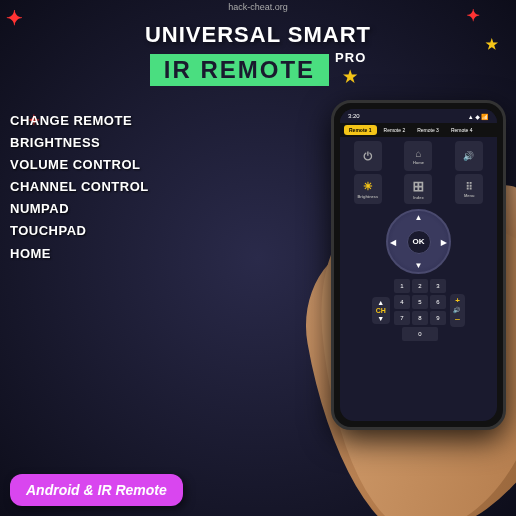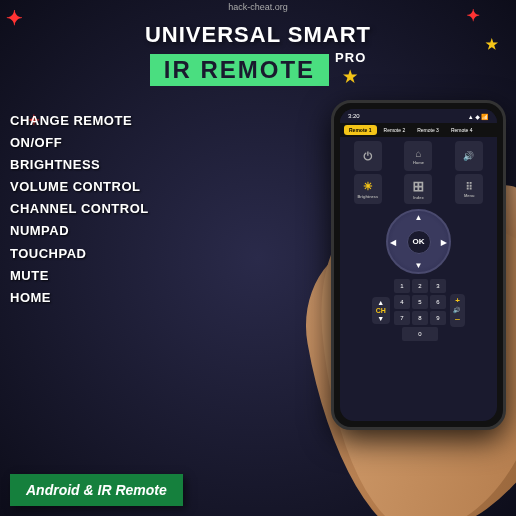--- a/index.html
+++ b/index.html
@@ -310,26 +310,26 @@
       border-radius: 4px;
       padding: 2px 4px;
       align-items: center;
     }
 
     
     .bottom-badge {
       position: absolute;
       bottom: 10px;
       left: 10px;
-      background: #15803d;
+      background: #d946ef;
       color: white;
       font-size: 14px;
       font-weight: 900;
       padding: 8px 16px;
-      border-radius: 0;
+      border-radius: 12px;
       font-style: italic;
       box-shadow: 3px 3px 8px rgba(0,0,0,0.5);
       font-family: Arial, sans-serif;
     }
 
     
     .sparkle {
       position: absolute;
       color: #f5c518;
       font-size: 20px;
@@ -353,27 +353,25 @@
     <div class="title-ir-badge">IR REMOTE</div>
     <div class="title-pro">
       <span class="pro-text">PRO</span>
       <span class="star-gold">★</span>
     </div>
   </div>
 </div>
 
 <div class="features">
   <div class="feature-item">CHANGE REMOTE</div>
-  <div class="feature-item">ON/OFF</div>
   <div class="feature-item">BRIGHTNESS</div>
   <div class="feature-item">VOLUME CONTROL</div>
   <div class="feature-item">CHANNEL CONTROL</div>
   <div class="feature-item">NUMPAD</div>
   <div class="feature-item">TOUCHPAD</div>
-  <div class="feature-item">MUTE</div>
   <div class="feature-item">HOME</div>
 </div>
 
 <div class="phone-container">
 
   <div style="position:absolute; right:-40px; top:150px; width:260px; height:300px; background:linear-gradient(120deg,#c8956a,#b07848,#8a5c35); border-radius:30% 70% 70% 30% / 30% 30% 70% 70%; transform:rotate(-10deg); z-index:1;"></div>
   <div style="position:absolute; right:-20px; top:130px; width:230px; height:320px; background:linear-gradient(110deg,#d4a070,#b07848); border-radius:25% 75% 65% 35% / 35% 25% 75% 65%; transform:rotate(-5deg); z-index:2;"></div>
 
   <div style="position:absolute; right:10px; top:105px; width:50px; height:80px; background:linear-gradient(180deg,#c8956a,#b07848); border-radius:40% 40% 20% 20%; transform:rotate(8deg); z-index:1;"></div>
   <div style="position:absolute; right:55px; top:95px; width:45px; height:85px; background:linear-gradient(180deg,#c8956a,#b07848); border-radius:40% 40% 20% 20%; transform:rotate(4deg); z-index:1;"></div>

